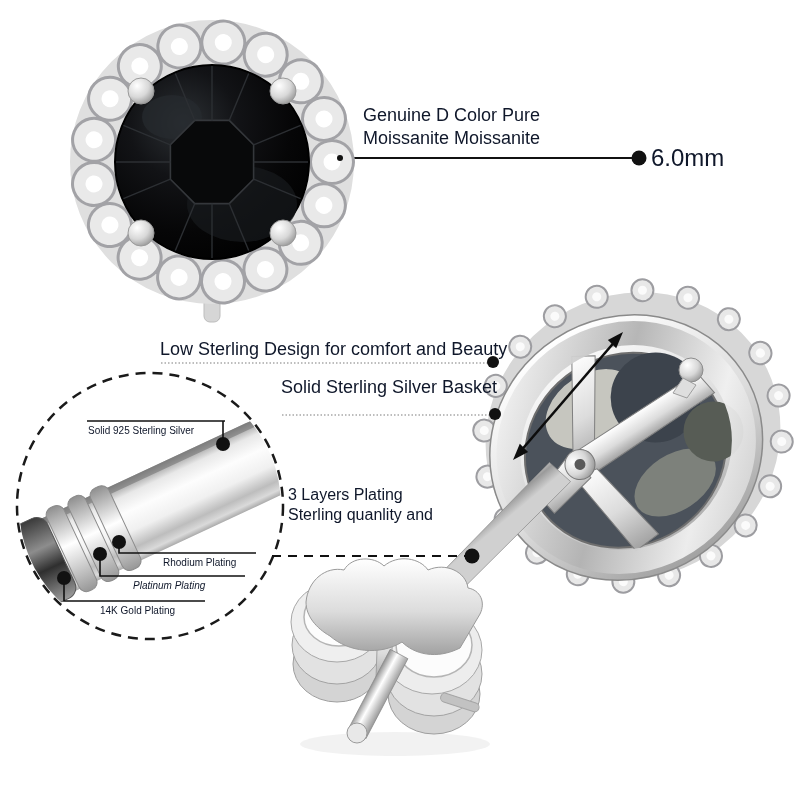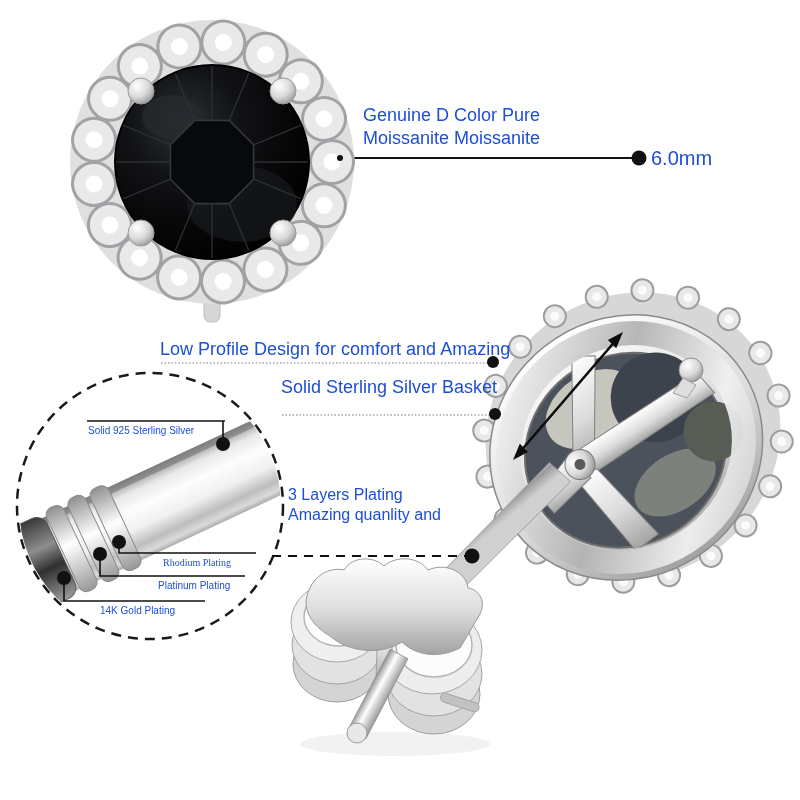--- a/index.html
+++ b/index.html
@@ -1,23 +1,23 @@
 <!DOCTYPE html>
 <html><head>
 <meta charset="utf-8">
 <style>
   html,body{margin:0;padding:0;background:#fff;}
   .canvas{position:relative;width:800px;height:800px;background:#ffffff;overflow:hidden;
-          font-family:"Liberation Sans", sans-serif;color:#1d4ed8;}
+          font-family:"Liberation Sans", sans-serif;color:#0f172a;}
   .canvas svg{position:absolute;left:0;top:0;}
   .lbl{position:absolute;white-space:nowrap;}
   .t18{font-size:18px;line-height:23px;}
   .t17{font-size:16px;line-height:19.5px;}
   .t13{font-size:10px;line-height:15px;margin-top:19px;}
-  .t28{font-size:20px;line-height:32px;}
+  .t28{font-size:24px;line-height:32px;}
 </style>
 </head>
 <body>
 
 <div class="canvas">
 
 <svg width="800" height="800" viewBox="0 0 800 800">
   <defs>
     <radialGradient id="stoneG" cx="35%" cy="30%" r="80%">
       <stop offset="0%" stop-color="#2c3034"></stop>
@@ -228,30 +228,30 @@
   </g>
 </svg>
 
 <div class="lbl t18" style="left:363px;top:104px;">
   <div>Genuine D Color Pure</div>
   <div>Moissanite Moissanite</div>
 </div>
 
 <div class="lbl t28" style="left:651px;top:142px;">6.0mm</div>
 
-<div class="lbl t18" style="left:160px;top:338px;">Low Profile Design for comfort and Amazing</div>
+<div class="lbl t18" style="left:160px;top:338px;">Low Sterling Design for comfort and Beauty</div>
 
 <div class="lbl t18" style="left:281px;top:376px;">Solid Sterling Silver Basket</div>
 
 <div class="lbl t13" style="left:88px;top:404px;">Solid 925 Sterling Silver</div>
 
-<div class="lbl t13" style="left:163px;top:536px;font-family:Liberation Serif, serif;">Rhodium Plating</div>
-
-<div class="lbl t13" style="left:158px;top:559px;">Platinum Plating</div>
+<div class="lbl t13" style="left:163px;top:536px;">Rhodium Plating</div>
+
+<div class="lbl t13" style="left:133px;top:559px;font-style:italic;">Platinum Plating</div>
 
 <div class="lbl t13" style="left:100px;top:584px;">14K Gold Plating</div>
 
 <div class="lbl t17" style="left:288px;top:485px;">
   <div>3 Layers Plating</div>
-  <div>Amazing quanlity and</div>
+  <div>Sterling quanlity and</div>
 </div>
 
 </div>
 
 </body></html>

